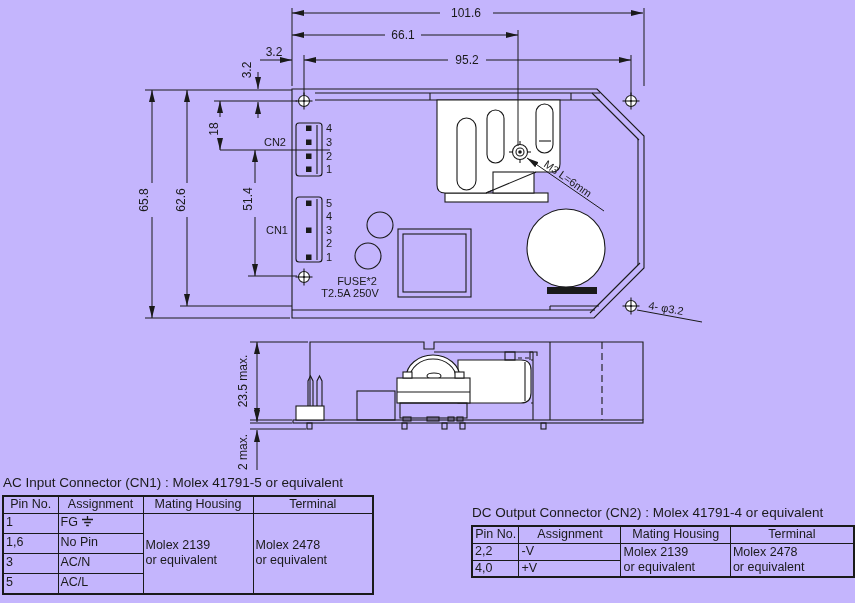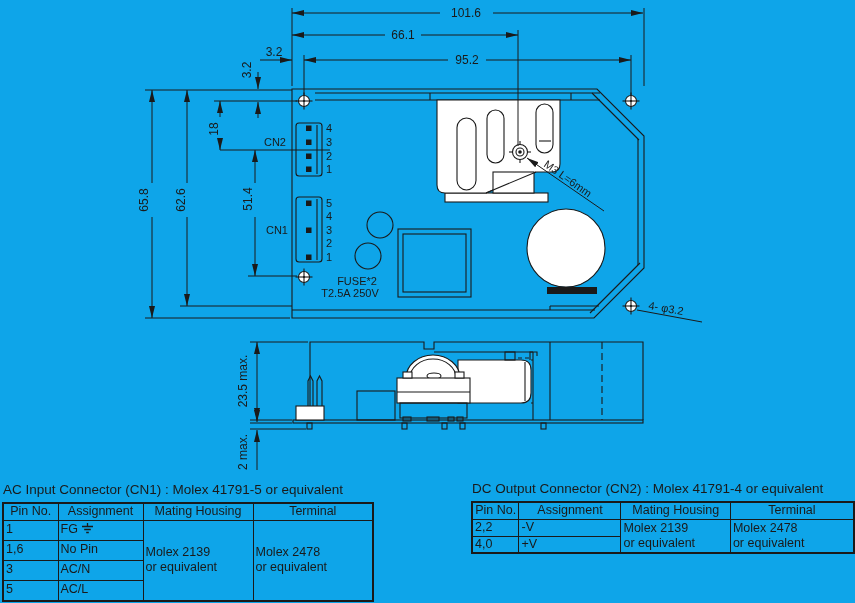--- a/index.html
+++ b/index.html
@@ -1,26 +1,26 @@
 <!DOCTYPE html>
 <html><head>
 <meta charset="utf-8">
 <style>
   html,body { margin:0; padding:0; background:#fff; }
   .page {
-    position:relative; width:855px; height:603px; background:#0ea5e9;
+    position:relative; width:855px; height:603px; background:#c4b5fd;
     font-family:"Liberation Sans", sans-serif; color:#1a1a1a; overflow:hidden;
   }
   svg.drawing { position:absolute; left:0; top:0; }
   svg.drawing text { fill:#1a1a1a; font-family:"Liberation Sans", sans-serif; }
   .dim  { font-size:12px; }
   .lbl  { font-size:11px; }
   .pin  { font-size:11px; }
 
-  .tblwrap { position:absolute;margin-top:7px; }
+  .tblwrap { position:absolute; }
   .tbltitle { font-size:13.5px; margin:0 0 5px 1px; white-space:nowrap; }
   table { border-collapse:collapse; border:2px solid #1a1a1a; table-layout:fixed; }
   th, td {
     border:1px solid #1a1a1a; font-size:12.5px; font-weight:normal;
     vertical-align:middle; padding:0 2px; line-height:1.25;
     overflow:hidden; white-space:nowrap;
   }
   .ac th { height:15px; } .ac td { height:19px; }
   .dc th { height:16px; } .dc td { height:15px; }
   .gnd { vertical-align:-1px; margin-left:3px; }
@@ -322,21 +322,21 @@
         <td>AC/N</td>
       </tr>
       <tr>
         <td>5</td>
         <td>AC/L</td>
       </tr>
     </tbody>
       </table>
   </div>
 
-  <div class="tblwrap" style="left:455px; top:474px;padding-left:16px;">
+  <div class="tblwrap" style="left:455px; top:505px;padding-left:16px;">
     <div class="tbltitle">DC Output Connector (CN2) : Molex 41791-4 or equivalent</div>
     <table class="dc">
       <colgroup>
           <col style="width:47px">
           <col style="width:103px">
           <col style="width:110px">
           <col style="width:125px">
         </colgroup>
       <tbody>
           <tr>

